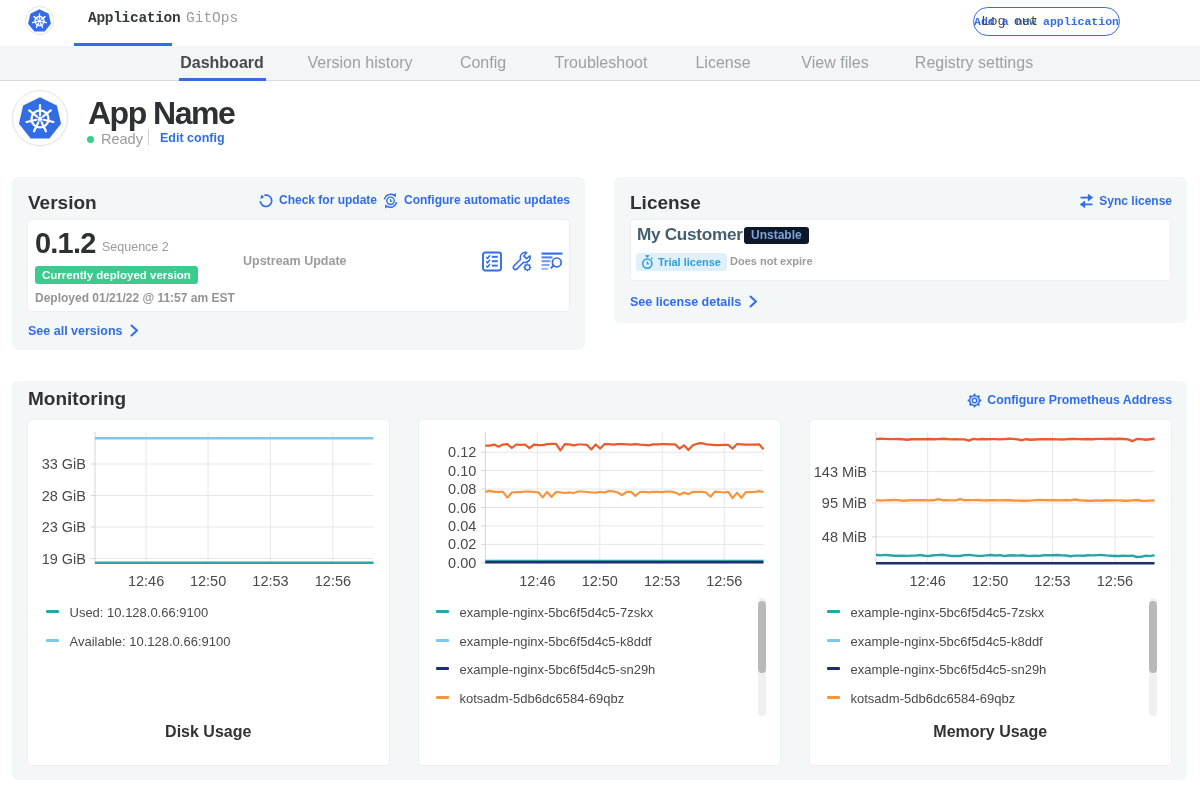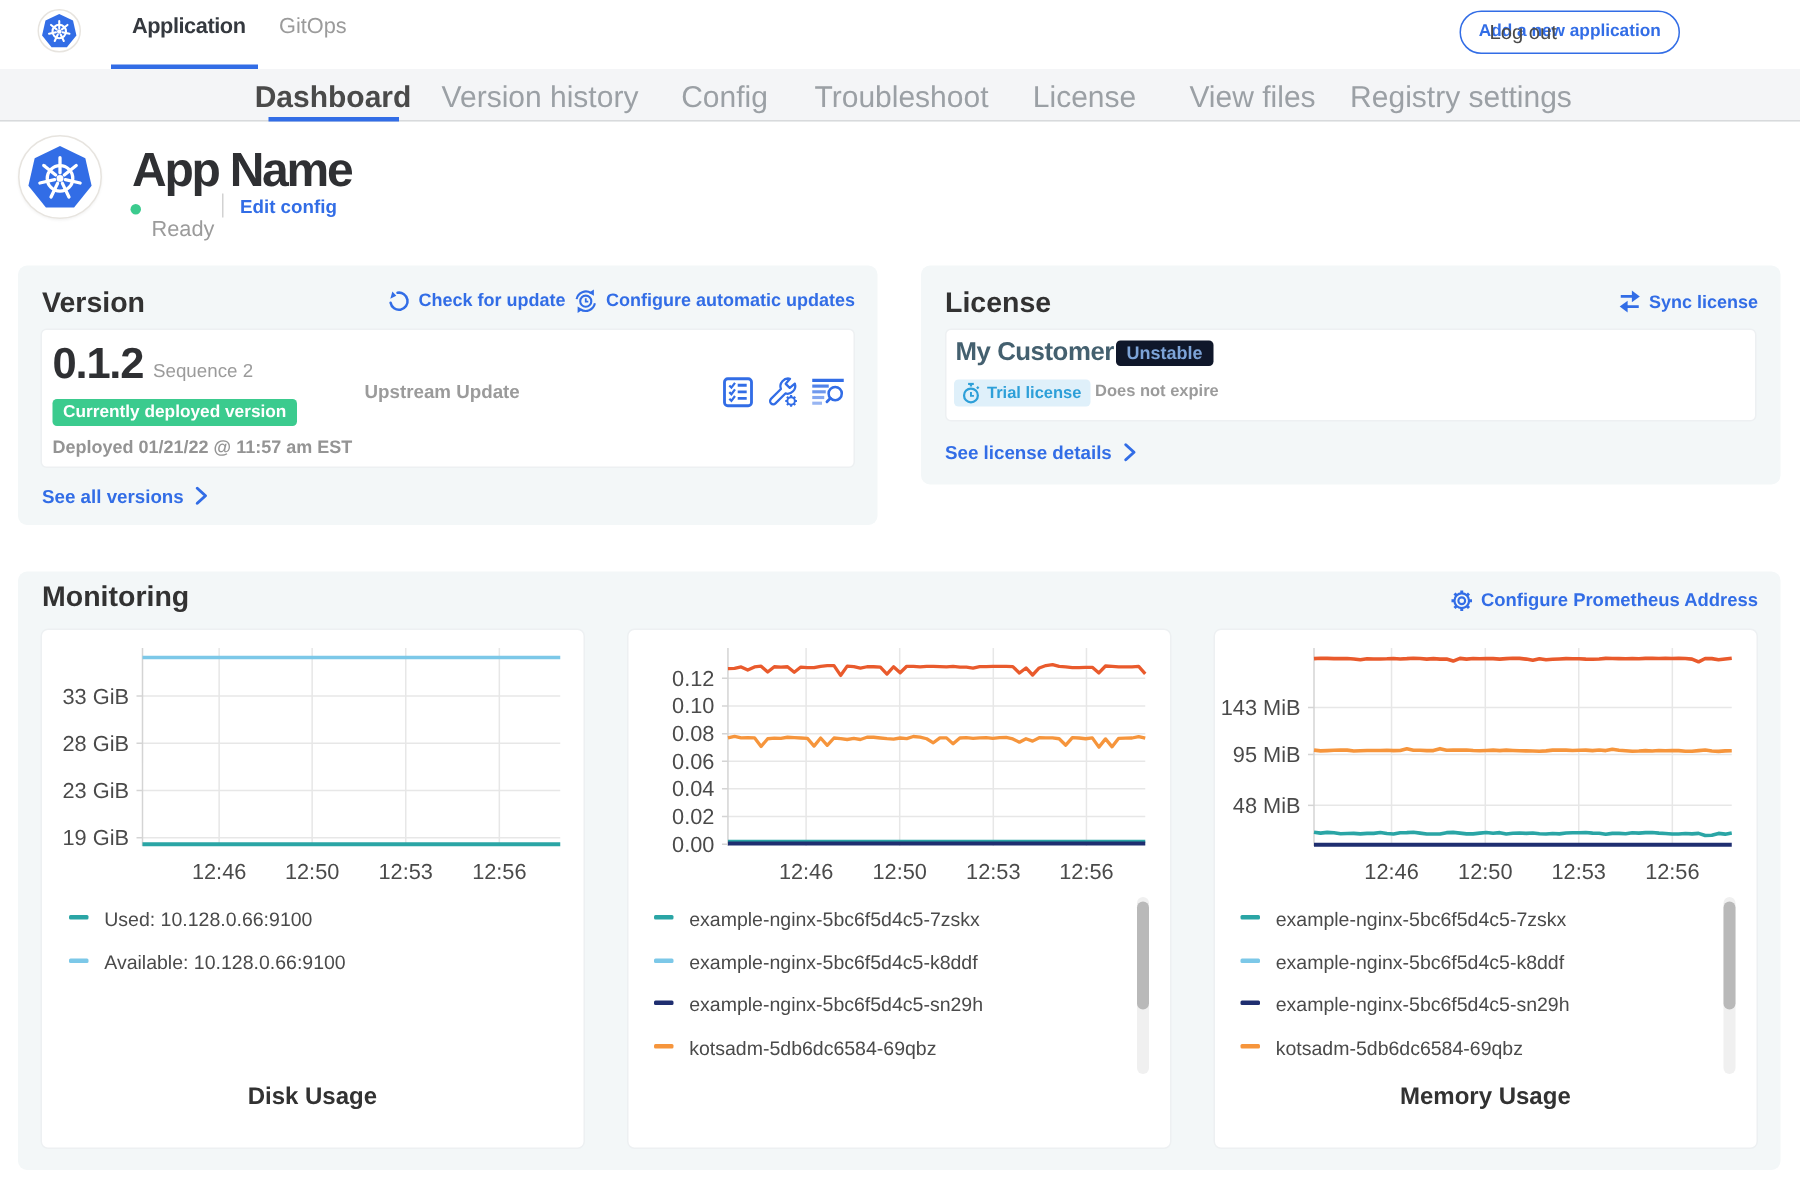--- a/index.html
+++ b/index.html
@@ -1,39 +1,39 @@
 <!DOCTYPE html>
 <html><head>
 <meta charset="utf-8">
 <style>
 * { margin:0; padding:0; box-sizing:border-box; }
 html,body { background:#fff; }
 body { font-family:"Liberation Sans", sans-serif; width:1200px; height:796px; position:relative; overflow:hidden; color:#323232; }
 .abs { position:absolute; line-height:1; }
 
 
-.topnav { position:absolute; left:0; top:0; width:1052px; height:46px; background:#fff; }
+.topnav { position:absolute; left:0; top:0; width:1052px; height:46px; background:#fff;font-family:Liberation Mono, monospace; }
 .logoBadge { position:absolute; left:25px; top:6px; width:29px; height:29px; border-radius:50%; background:#fff; border:1px solid #e7e4df; }
 .appTab { position:absolute; left:88px; top:11px; font-size:14.5px; letter-spacing:-0.3px; font-weight:600; color:#35393f; line-height:1; }
 .gitopsTab { position:absolute; left:186px; top:11px; font-size:14.5px; font-weight:400; color:#9b9b9b; line-height:1; }
 .appTabBar { position:absolute; left:74px; top:43px; width:98px; height:3px; background:#326de6; }
 .addAppBtn { position:absolute; left:973px; top:7px; width:147px; height:29px; border:1px solid #326de6; border-radius:15px; color:#326de6; font-size:11.5px; font-weight:700; text-align:center; line-height:27px; background:#fff; }
 .logout { position:absolute; right:14px; top:15px; font-size:13.5px; color:#4a4a4a; line-height:1; }
 
 
 .subnav { position:absolute; left:0; top:46px; width:1200px; height:35px; background:#f4f5f7; border-bottom:1px solid #d8dadc; }
-.tab { position:absolute; top:55px; font-size:20px; color:#9ba0a5; line-height:1; transform:translateX(-50%); white-space:nowrap; }
+.tab { position:absolute; top:55px; font-size:16px; color:#9ba0a5; line-height:1; transform:translateX(-50%); white-space:nowrap; }
 .tab.active { color:#4a4a4a; font-weight:600; }
 .tabBar { position:absolute; left:179px; top:78px; width:87px; height:3px; background:#326de6; z-index:2; }
 
 
 .appIconWrap { position:absolute; left:12px; top:90px; width:56px; height:56px; border-radius:50%; background:#fff; border:1px solid #e7e4df; box-shadow:0 1px 2px rgba(0,0,0,.05); }
 .appName { position:absolute; left:88px; top:97px; font-size:32px; font-weight:700; letter-spacing:-1.5px; color:#2f3033; line-height:1; }
 .readyDot { position:absolute; left:87px; top:136px; width:7px; height:7px; border-radius:50%; background:#3bcb8e; }
-.readyTxt { position:absolute; left:101px; top:132px; font-size:14.5px; color:#9b9b9b; line-height:1;margin-top:14px; }
+.readyTxt { position:absolute; left:101px; top:132px; font-size:14.5px; color:#9b9b9b; line-height:1; }
 .readySep { position:absolute; left:148px; top:129px; width:1px; height:16px; background:#d2d2d2; }
 .editCfg { position:absolute; left:160px; top:132px; font-size:12.5px; font-weight:700; color:#326de6; line-height:1; }
 
 
 .card { position:absolute; background:#f3f7f8; border-radius:6px; }
 .cardTitle { position:absolute; font-size:19px; font-weight:700; color:#323232; line-height:1; }
 .innerCard { position:absolute; background:#fff; border-radius:4px; border:1px solid #edf0f2; }
 .iconLink { position:absolute; display:flex; align-items:center; font-size:12px; font-weight:700; color:#326de6; white-space:nowrap; line-height:1; }
 .iconLink svg { margin-right:5px; flex:none; }
 .seeAll { position:absolute; font-size:12.5px; font-weight:700; color:#326de6; line-height:1; }

